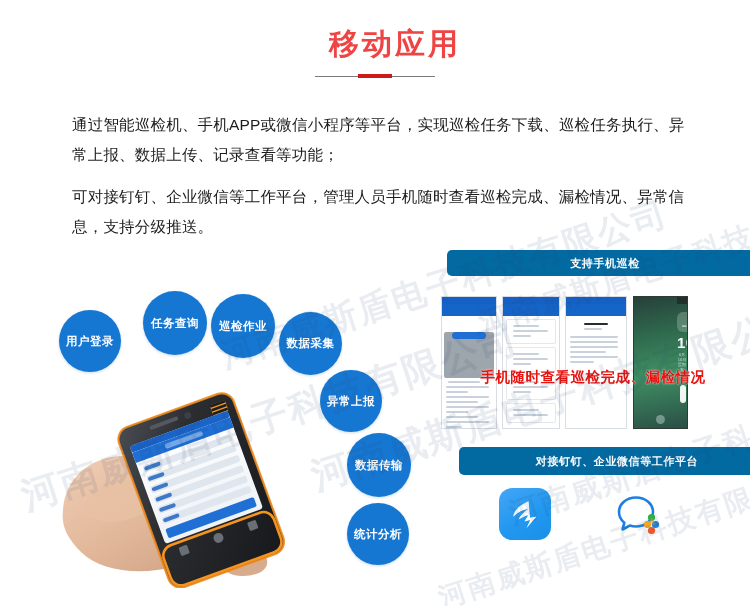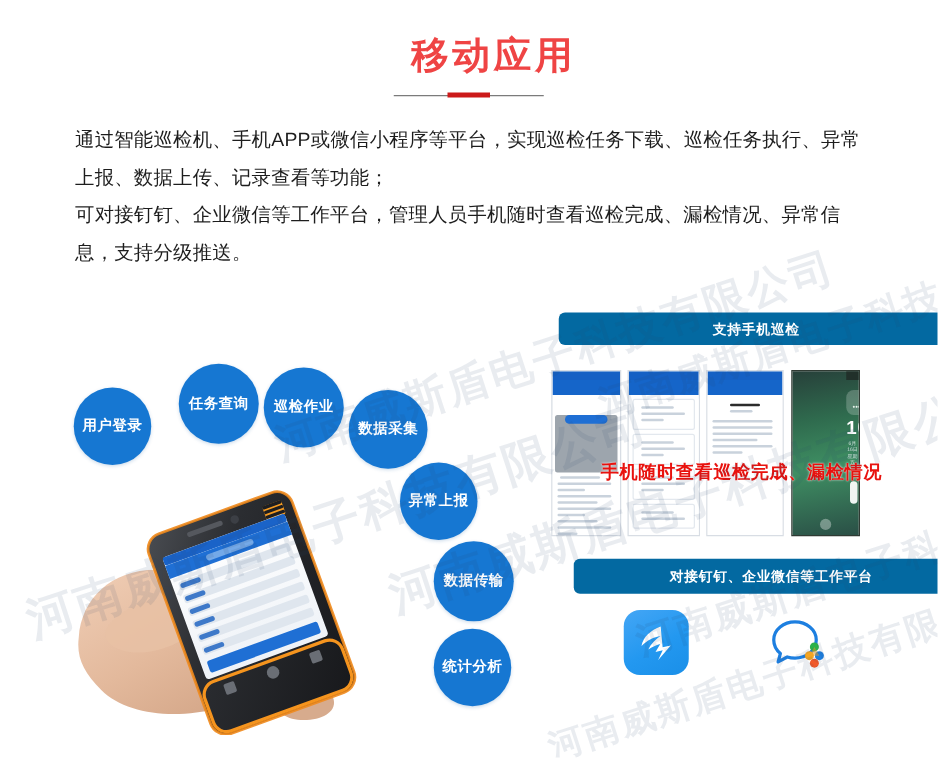--- a/index.html
+++ b/index.html
@@ -27,21 +27,21 @@
     position: absolute; left: 50%; top: 74px; transform: translateX(-50%);
     width: 34px; height: 4px; background: #cc1a1a;
   }
 
   
   .body-copy {
     position: absolute; left: 60px; top: 98px; width: 638px;
     font-size: 15.5px; color: #1d1d1d; line-height: 30px;
     letter-spacing: .2px;
   }
-  .body-copy p { margin: 0; }
+  .body-copy p { margin: 12px; }
 
   
   .left-stage { position: absolute; left: 25px; top: 288px; width: 420px; height: 300px; }
 
   .bubble {
     position: absolute; border-radius: 50%;
     background: #1677d2;
     display: flex; align-items: center; justify-content: center;
     color: #ffffff; font-size: 11.5px; font-weight: bold;
     letter-spacing: .5px; text-align: center; line-height: 1.1;

